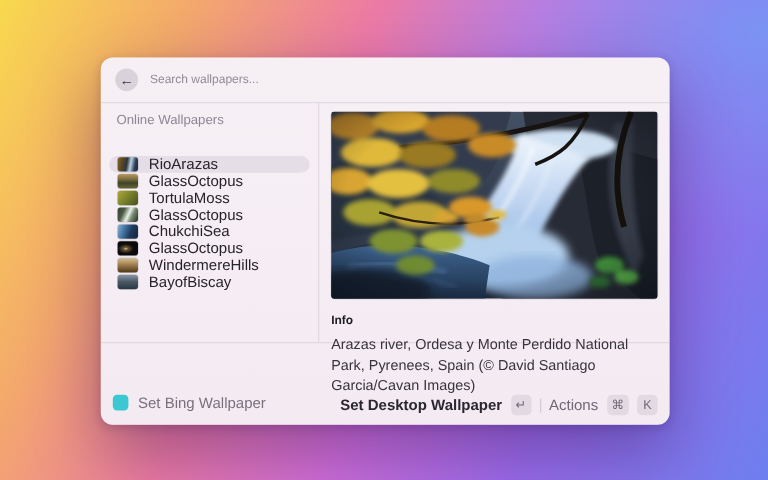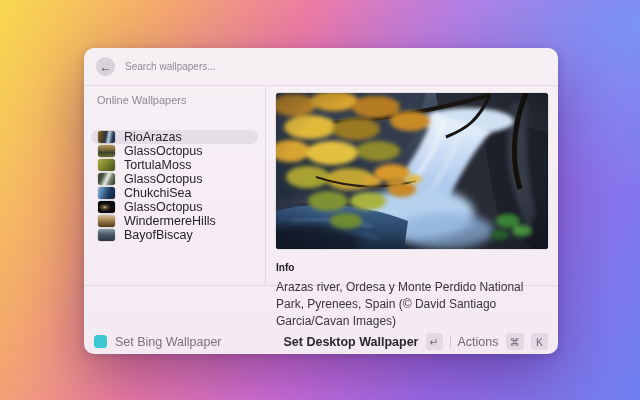--- a/index.html
+++ b/index.html
@@ -48,21 +48,21 @@
   .vdiv { width:1px; background:rgba(60,40,70,0.10); flex:0 0 1px; }
   .detail { flex:1; padding:7px 10px 0; min-width:0; }
   .preview {
     width:100%; height:156px; border-radius:3px; overflow:hidden;
     box-shadow:0 0 0 0.5px rgba(0,0,0,0.12);
   }
   .preview svg { display:block; width:100%; height:100%; }
   .info-title { margin-top:13px; font-size:10px; font-weight:bold; color:#1e1b22; }
   .info-desc { margin-top:6px; font-size:12px; line-height:1.42; color:#37343e; }
   
-  .footer { height:25px; flex:0 0 25px; display:flex; align-items:center; padding:0 10px; gap:8px;margin-top:43px; }
+  .footer { height:25px; flex:0 0 25px; display:flex; align-items:flex-start; padding:0 10px; gap:8px;margin-top:43px; }
   .bing-icon { width:13px; height:13px; border-radius:3.5px; background:#3cc8d2; flex:0 0 13px; }
   .footer-left-label { font-size:12.5px; color:#77717d; }
   .footer-right { margin-left:auto; display:flex; align-items:center; gap:7px; }
   .action-btn { display:flex; align-items:center; gap:7px; background:none; border:none; cursor:pointer; font-family:inherit; padding:0; }
   .primary-label { font-size:12.5px; font-weight:bold; color:#2a2731; }
   .actions-label { font-size:12.5px; color:#6e6876; }
   .kbd {
     min-width:17px; height:17px; padding:0 4px; border-radius:4px;
     background:rgba(60,40,70,0.09); color:#6e6876; font-size:10.5px;
     display:inline-flex; align-items:center; justify-content:center;

